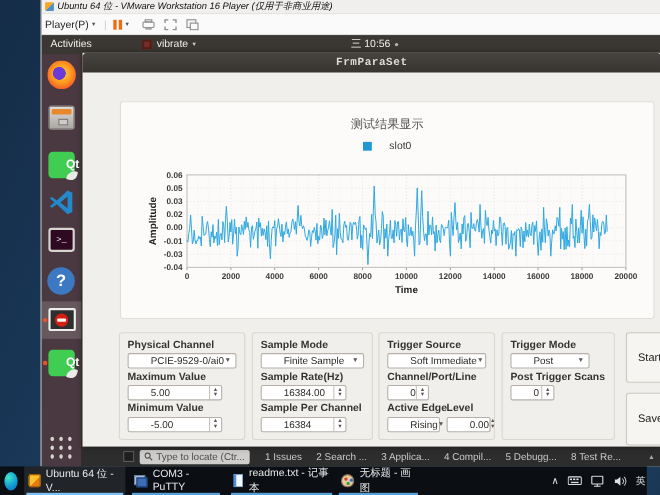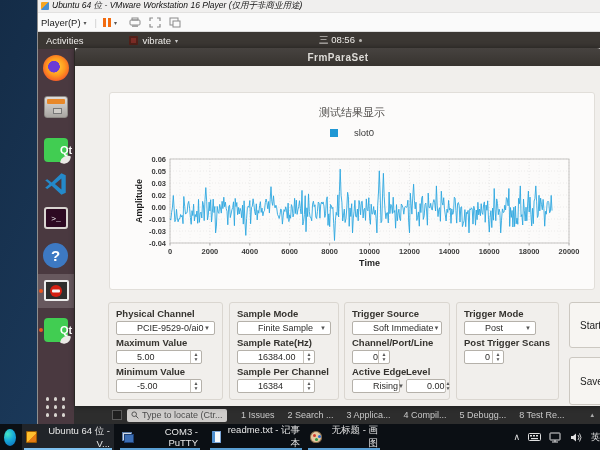--- a/index.html
+++ b/index.html
@@ -76,21 +76,21 @@
   .locator { width:100px; height:13px; background:#cfcdcb; border-radius:2px; margin-left:5px;
     display:flex; align-items:center; gap:3px; padding:0 4px; color:#4c4c4c; overflow:hidden; white-space:nowrap; }
   .qtbar-items { display:flex; gap:13px; margin-left:14px; white-space:nowrap; }
   .qtbar-expand { margin-left:auto; margin-right:6px; font-size:7px; color:#aaa; }
 
   
   .appwin { position:absolute; left:37px; top:16px; width:526px; height:358px;
     background:#f1efec; box-shadow:0 0 6px rgba(0,0,0,.45); }
   .app-titlebar { height:18px; background:linear-gradient(#474340,#37332f);
     border-radius:4px 4px 0 0; display:flex; align-items:center; justify-content:center;
-    color:#dedcd8; font-size:10px; font-weight:700; letter-spacing:.5px; }
+    color:#dedcd8; font-size:10px; font-weight:700; letter-spacing:.5px;font-family:Liberation Mono, monospace; }
   
   .chart-panel { position:absolute; left:34px; top:44px; width:486px; height:198px;
     background:#fcfbfa; border:1px solid #e1ded9; border-radius:3px; }
   .chart-title { position:absolute; left:0; right:0; top:12px; text-align:center;
     font-size:11px; color:#53514e; }
   .chart-legend { position:absolute; left:0; right:0; top:34px; display:flex;
     justify-content:center; align-items:center; gap:16px; font-size:9.5px; color:#3a3a3a; }
   .legend-swatch { width:8px; height:8px; }
   .chart-svg { position:absolute; inset:0; }
   .tick { font:700 7.5px "Liberation Sans",sans-serif; fill:#3a3a3a; }
@@ -106,22 +106,22 @@
   .combo .caret { margin-left:auto; margin-right:4px; font-size:6px; color:#555; }
   .spin .btns { margin-left:auto; width:11px; height:100%; border-left:1px solid #c6c2bb;
     display:flex; flex-direction:column; align-items:center; justify-content:center;
     font-size:5px; color:#555; line-height:5px; }
   .row2 { display:flex; gap:6px; }
   .btn { position:absolute; left:494px; width:52px; background:#f7f5f2;
     border:1px solid #ccc8c1; border-radius:3px; font-size:10px; color:#222;
     display:flex; align-items:center; padding-left:10px; }
 
   
-  .wtaskbar { position:absolute; left:0; right:0; bottom:0; height:26px; background:#0b0f14;
-    color:#e8e8e8; font-size:9.5px;text-align:right; }
+  .wtaskbar { position:absolute; left:0; right:12px; bottom:0; height:26px; background:#0b0f14;
+    color:#e8e8e8; font-size:9.5px; }
   .task-item { position:absolute; top:0; height:26px; display:flex; align-items:center;
     gap:5px; padding:0 4px; }
   .task-item .uline { position:absolute; left:2px; right:2px; bottom:0; height:2px; background:#5a9fd4; }
   .task-active { background:rgba(255,255,255,.09); }
   .task-active .uline { background:#7fc1f0; }
   .ico-edge { width:17px; height:17px; border-radius:50%;
     background:radial-gradient(circle at 30% 30%,#45e6c2 0%,#16a8d8 45%,#0b66b8 100%); }
   .ico-vmware { width:12px; height:12px; background:linear-gradient(135deg,#ffc02e 0 55%,#e57b14 55% 100%);
     border-radius:2px; box-shadow:inset 0 0 0 1px #9a5a00; }
   .ico-putty { width:13px; height:11px; position:relative; }
@@ -182,21 +182,21 @@
     <div class="vmscreen">
 
       <div class="topbar">
         <span class="tb-activities">Activities</span>
         <span class="tb-appmenu">
           <span class="app-ind-icon"></span>
           <span>vibrate</span>
           <span style="font-size:6px;color:#ccc;">▾</span>
         </span>
         <span class="tb-clock">
-          <span>三 08:56</span>
+          <span>三 10:56</span>
           <span class="notif-dot"></span>
         </span>
       </div>
 
       <div class="dock">
         <div class="dock-item" style="top:6px">
             <div class="ico-firefox"></div>
           </div>
         <div class="dock-item" style="top:45px">
             <div class="ico-files"></div>

